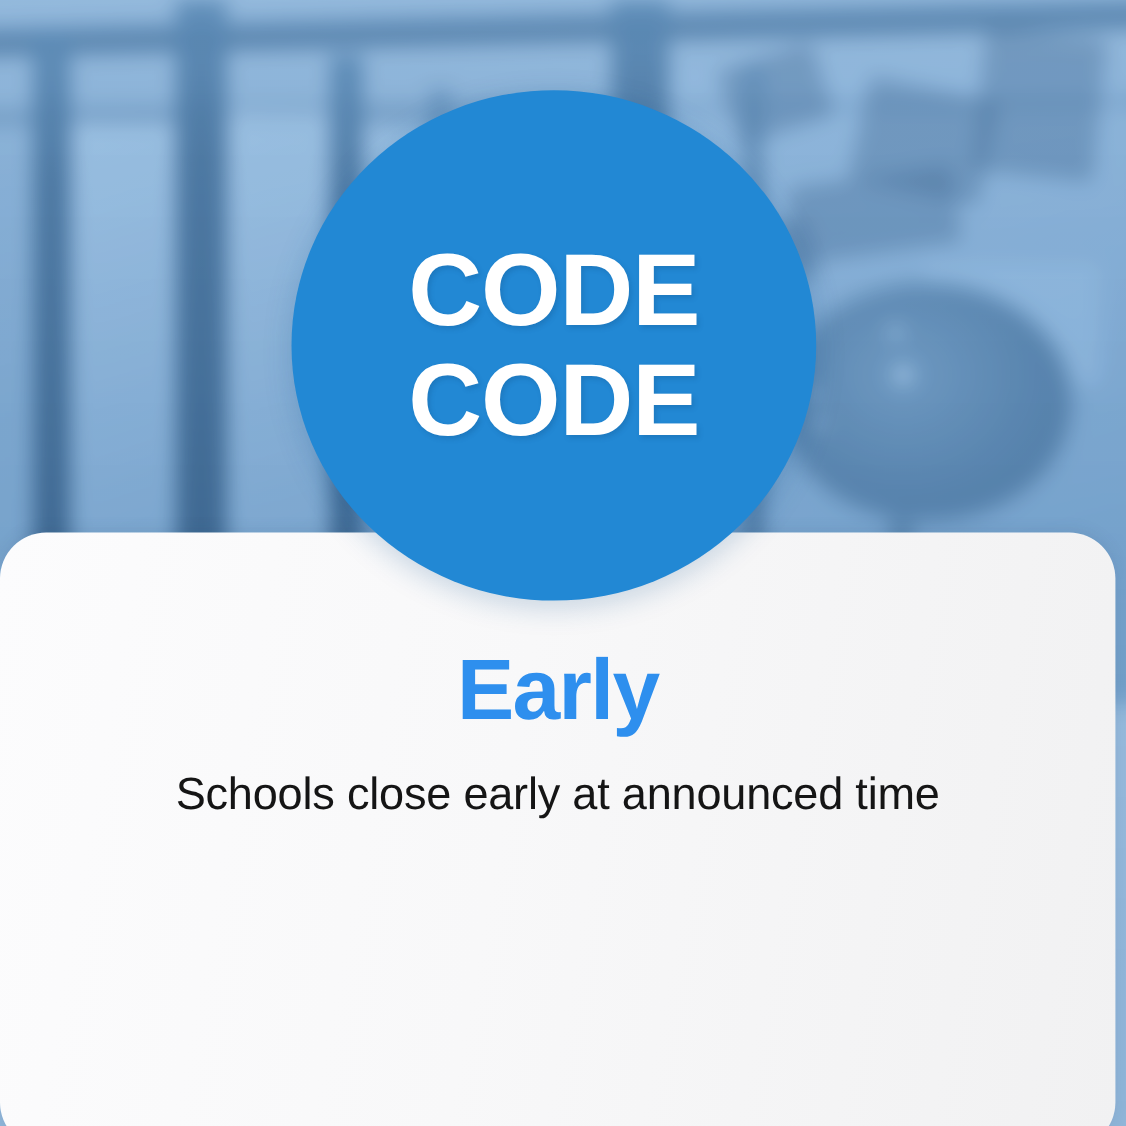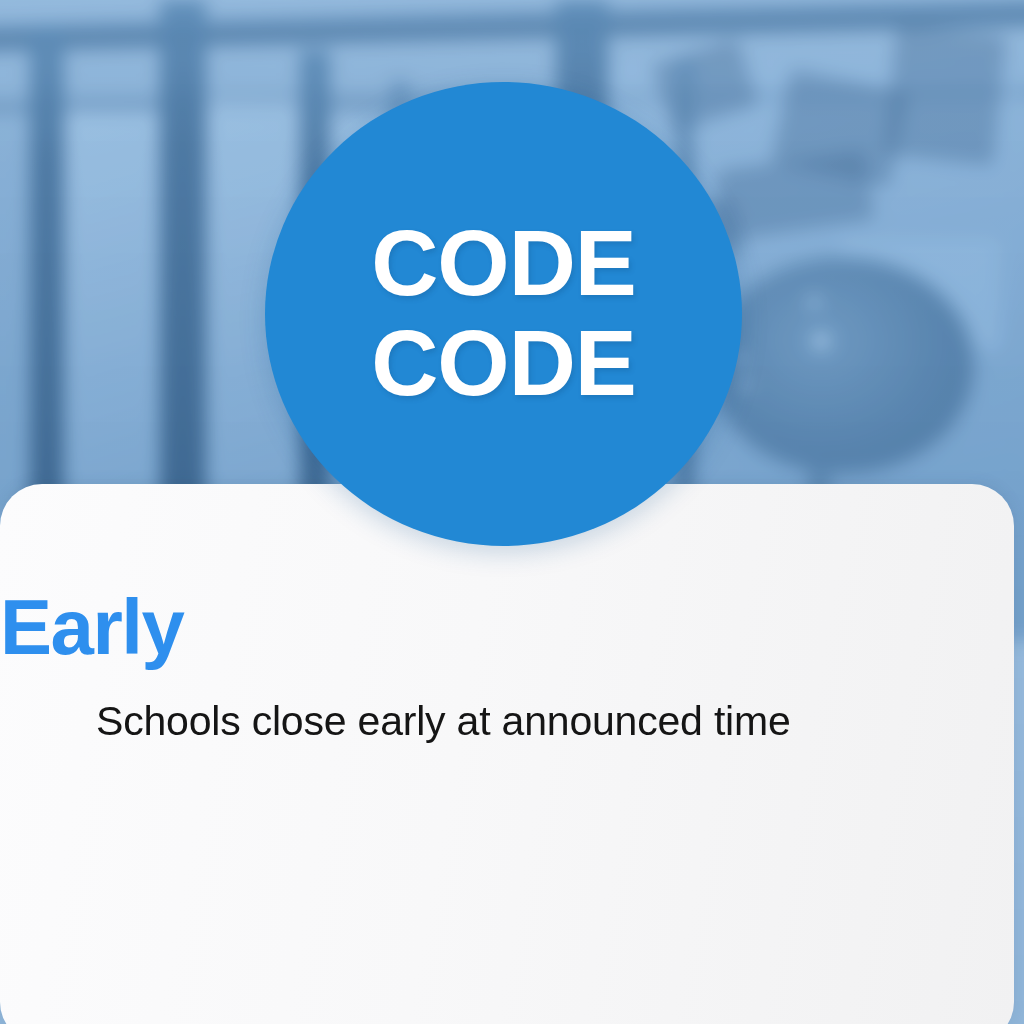--- a/index.html
+++ b/index.html
@@ -180,20 +180,21 @@
     text-shadow: 2px 3px 5px rgba(12,70,120,0.22);
   }
   .badge-line-2 { margin-top: 4px; }
 
   
   .card-text {
     position: absolute;
     left: 0;
     top: 586px;
     width: 1014px;
+    text-align: center;
   }
   .headline {
     color: #2E8FEE;
     font-family: "Liberation Sans", sans-serif;
     font-weight: 700;
     font-size: 78px;
     line-height: 1.07;
     letter-spacing: -1.5px;
     margin: 0;
   }

